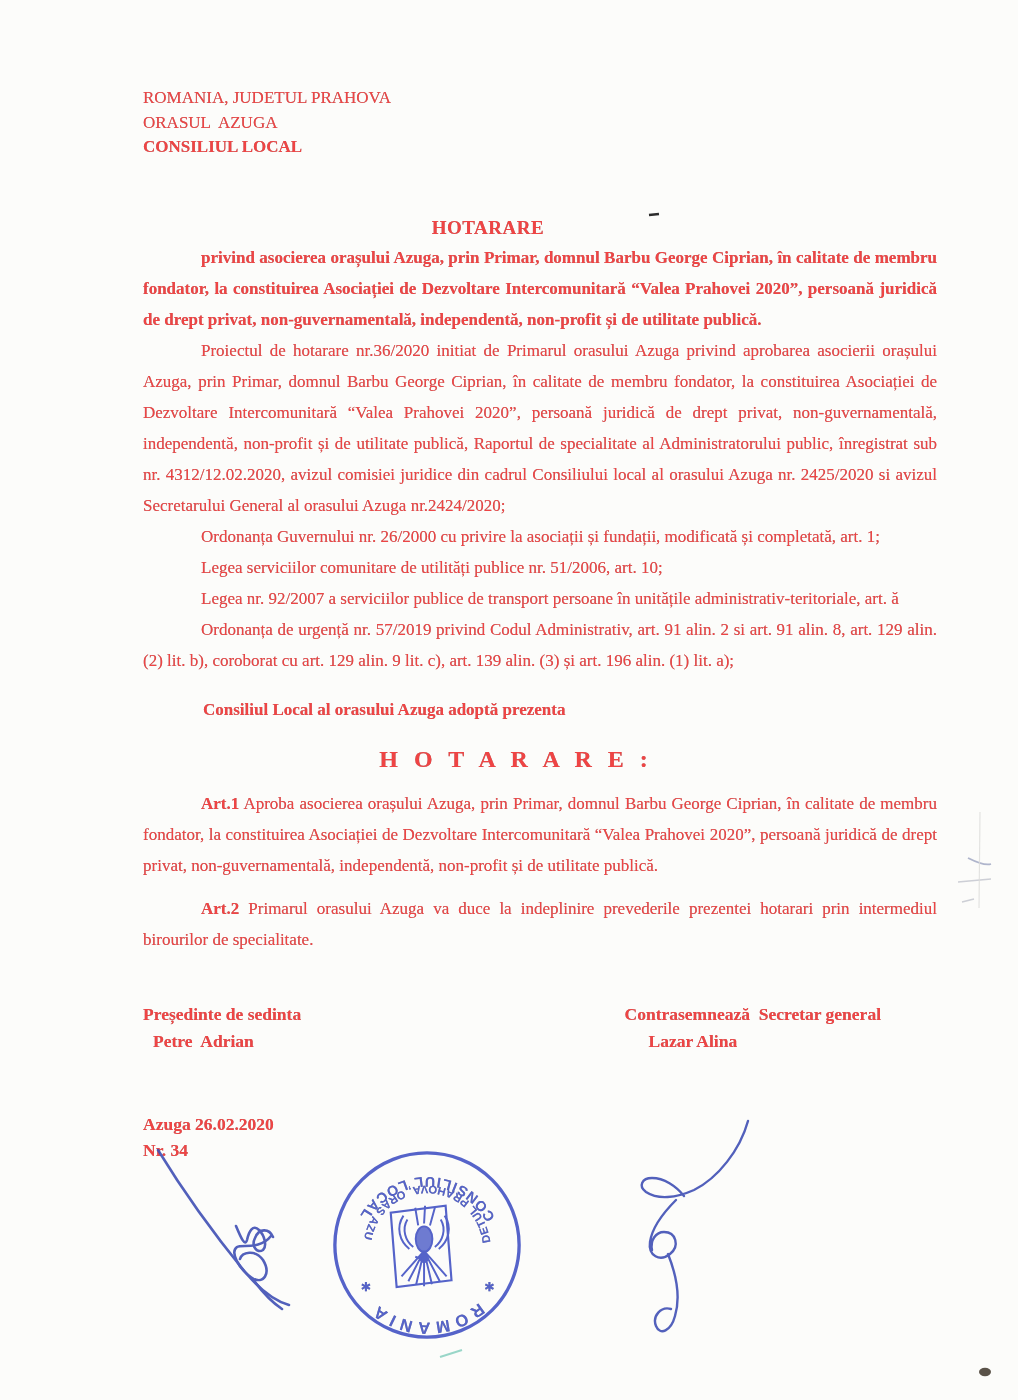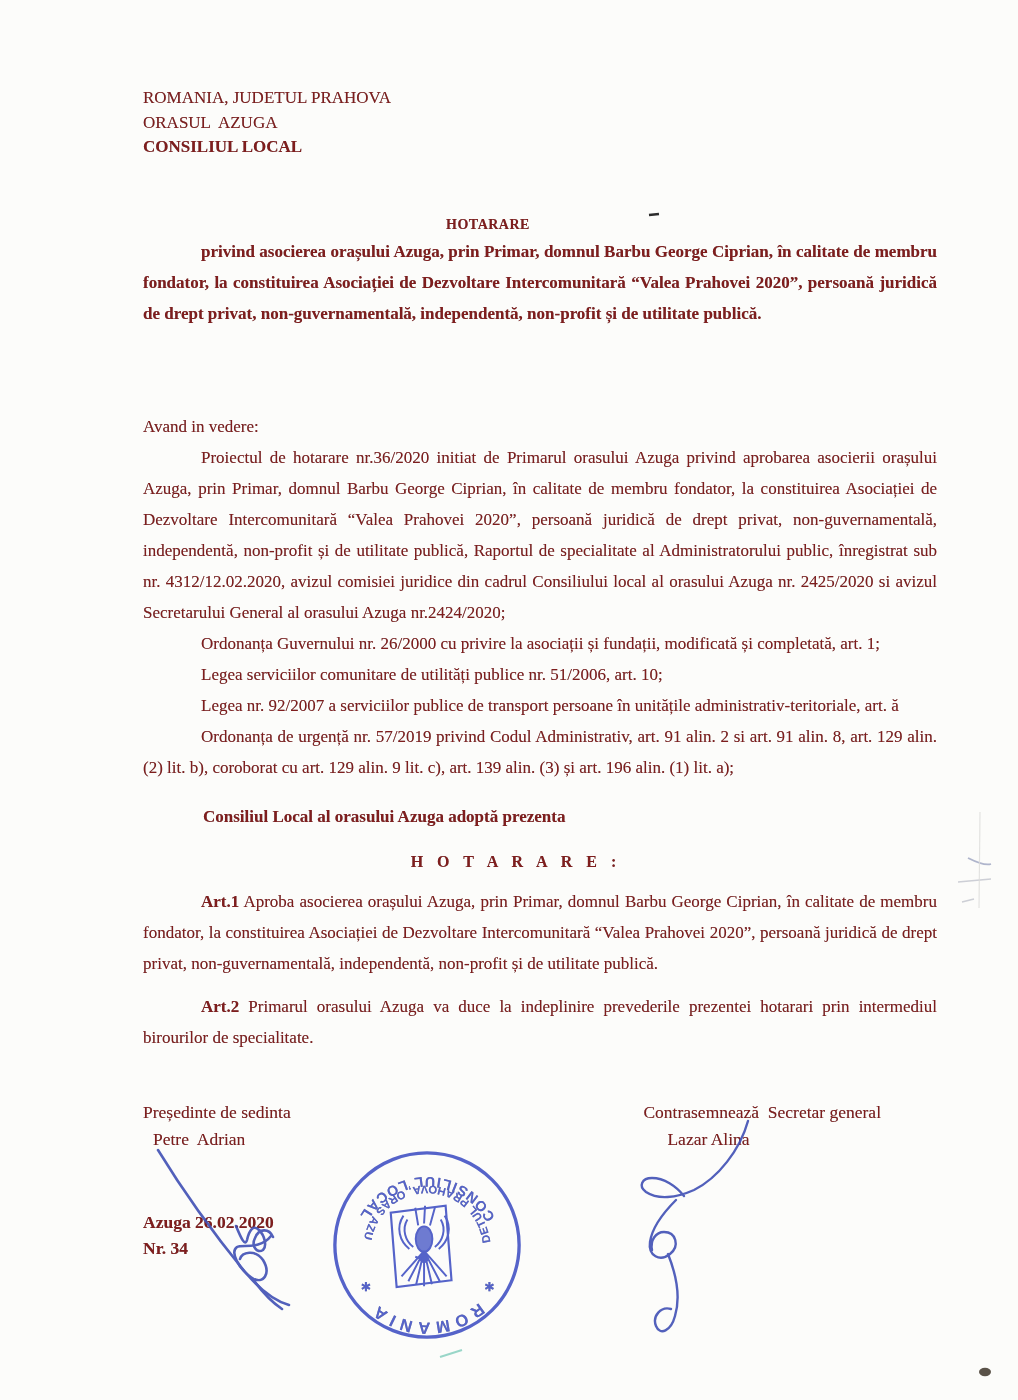--- a/index.html
+++ b/index.html
@@ -2,47 +2,47 @@
 <html><head>
 <meta charset="utf-8">
 <style>
   html,body{margin:0;padding:0;background:#9a9a9a;}
   .page{
     position:relative;
     width:1018px;height:1400px;
     margin:0 auto;
     background:#fcfcfa;
     font-family:"Liberation Serif","DejaVu Serif",serif;
-    color:#7f1d1d;
+    color:#ef4444;
     overflow:hidden;
     text-shadow:0 0 .4px rgba(40,40,40,.45);
   }
   .content{padding:86px 81px 0 143px;}
   .hdr{font-size:17px;line-height:24.5px;}
   .b{font-weight:bold;}
   .pre{white-space:pre-wrap;}
   .doc-title{
     margin-top:57px;margin-right:104px;
-    text-align:center;font-weight:bold;font-size:14px;letter-spacing:.5px;
+    text-align:center;font-weight:bold;font-size:19px;letter-spacing:.5px;
   }
   p{margin:0;font-size:17px;line-height:31px;}
   .just{text-align:justify;}
   .ind{text-indent:58px;}
   .subtitle{margin-top:3px;font-weight:bold;}
   .avand{margin-top:82px;}
   .legal{margin-top:20px;}
   .adopt{margin-top:18px;font-weight:bold;text-indent:60px;}
   .decision{
     margin-top:21px;margin-right:48px;
-    text-align:center;font-weight:bold;font-size:16px;letter-spacing:5px;
+    text-align:center;font-weight:bold;font-size:24px;letter-spacing:5px;
   }
   .art1{margin-top:15px;}
   .art2{margin-top:12px;}
   .sigrow{margin-top:46px;display:flex;justify-content:space-between;}
-  .sig{font-size:17.5px;line-height:27px;font-weight:normal;}
+  .sig{font-size:17.5px;line-height:27px;font-weight:bold;}
   .sig .name-l{padding-left:10px;}
   .sig-r{padding-right:56px;}
   .sig .name-r{padding-left:24px;}
   .footer{margin-top:56px;font-size:17.5px;line-height:26px;font-weight:bold;}
   .stamp-svg{position:absolute;left:329px;top:1147px;z-index:4;pointer-events:none;}
   .ink{position:absolute;left:0;top:0;z-index:5;pointer-events:none;}
 </style>
 </head>
 <body>
 
@@ -51,21 +51,20 @@
 
     <div class="hdr">
       <div>ROMANIA, JUDETUL PRAHOVA</div>
       <div class="pre">ORASUL  AZUGA</div>
       <div class="b">CONSILIUL LOCAL</div>
     </div>
 
     <div class="doc-title">HOTARARE</div>
     <p class="subtitle just ind">privind asocierea orașului Azuga, prin Primar, domnul Barbu George Ciprian, în calitate de membru fondator, la constituirea Asociației de Dezvoltare Intercomunitară “Valea Prahovei 2020”, persoană juridică de drept privat, non-guvernamentală, independentă, non-profit și de utilitate publică.</p>
 
-    <p class="avand">Avand in vedere:</p>
     <p class="just ind">Proiectul de hotarare nr.36/2020 initiat de Primarul orasului Azuga privind aprobarea asocierii orașului Azuga, prin Primar, domnul Barbu George Ciprian, în calitate de membru fondator, la constituirea Asociației de Dezvoltare Intercomunitară “Valea Prahovei 2020”, persoană juridică de drept privat, non-guvernamentală, independentă, non-profit și de utilitate publică, Raportul de specialitate al Administratorului public, înregistrat sub nr. 4312/12.02.2020, avizul comisiei juridice din cadrul Consiliului local al orasului Azuga nr. 2425/2020 si avizul Secretarului General al orasului Azuga nr.2424/2020;</p>
     <p class="just ind">Ordonanța Guvernului nr. 26/2000 cu privire la asociații și fundații, modificată și completată, art. 1;</p>
     <p class="just ind">Legea  serviciilor comunitare de utilități publice nr. 51/2006, art. 10;</p>
     <p class="just ind">Legea nr. 92/2007 a serviciilor publice de transport persoane în unitățile administrativ-teritoriale, art. ă</p>
     <p class="just ind">Ordonanța de urgență nr. 57/2019 privind Codul Administrativ, art. 91 alin. 2 si art. 91 alin. 8, art. 129 alin. (2) lit. b), coroborat cu art. 129 alin. 9 lit. c), art. 139 alin. (3) și art. 196 alin. (1) lit. a);</p>
 
     <p class="adopt">Consiliul Local al orasului Azuga adoptă prezenta</p>
 
     <div class="decision">H O T A R A R E :</div>
 

